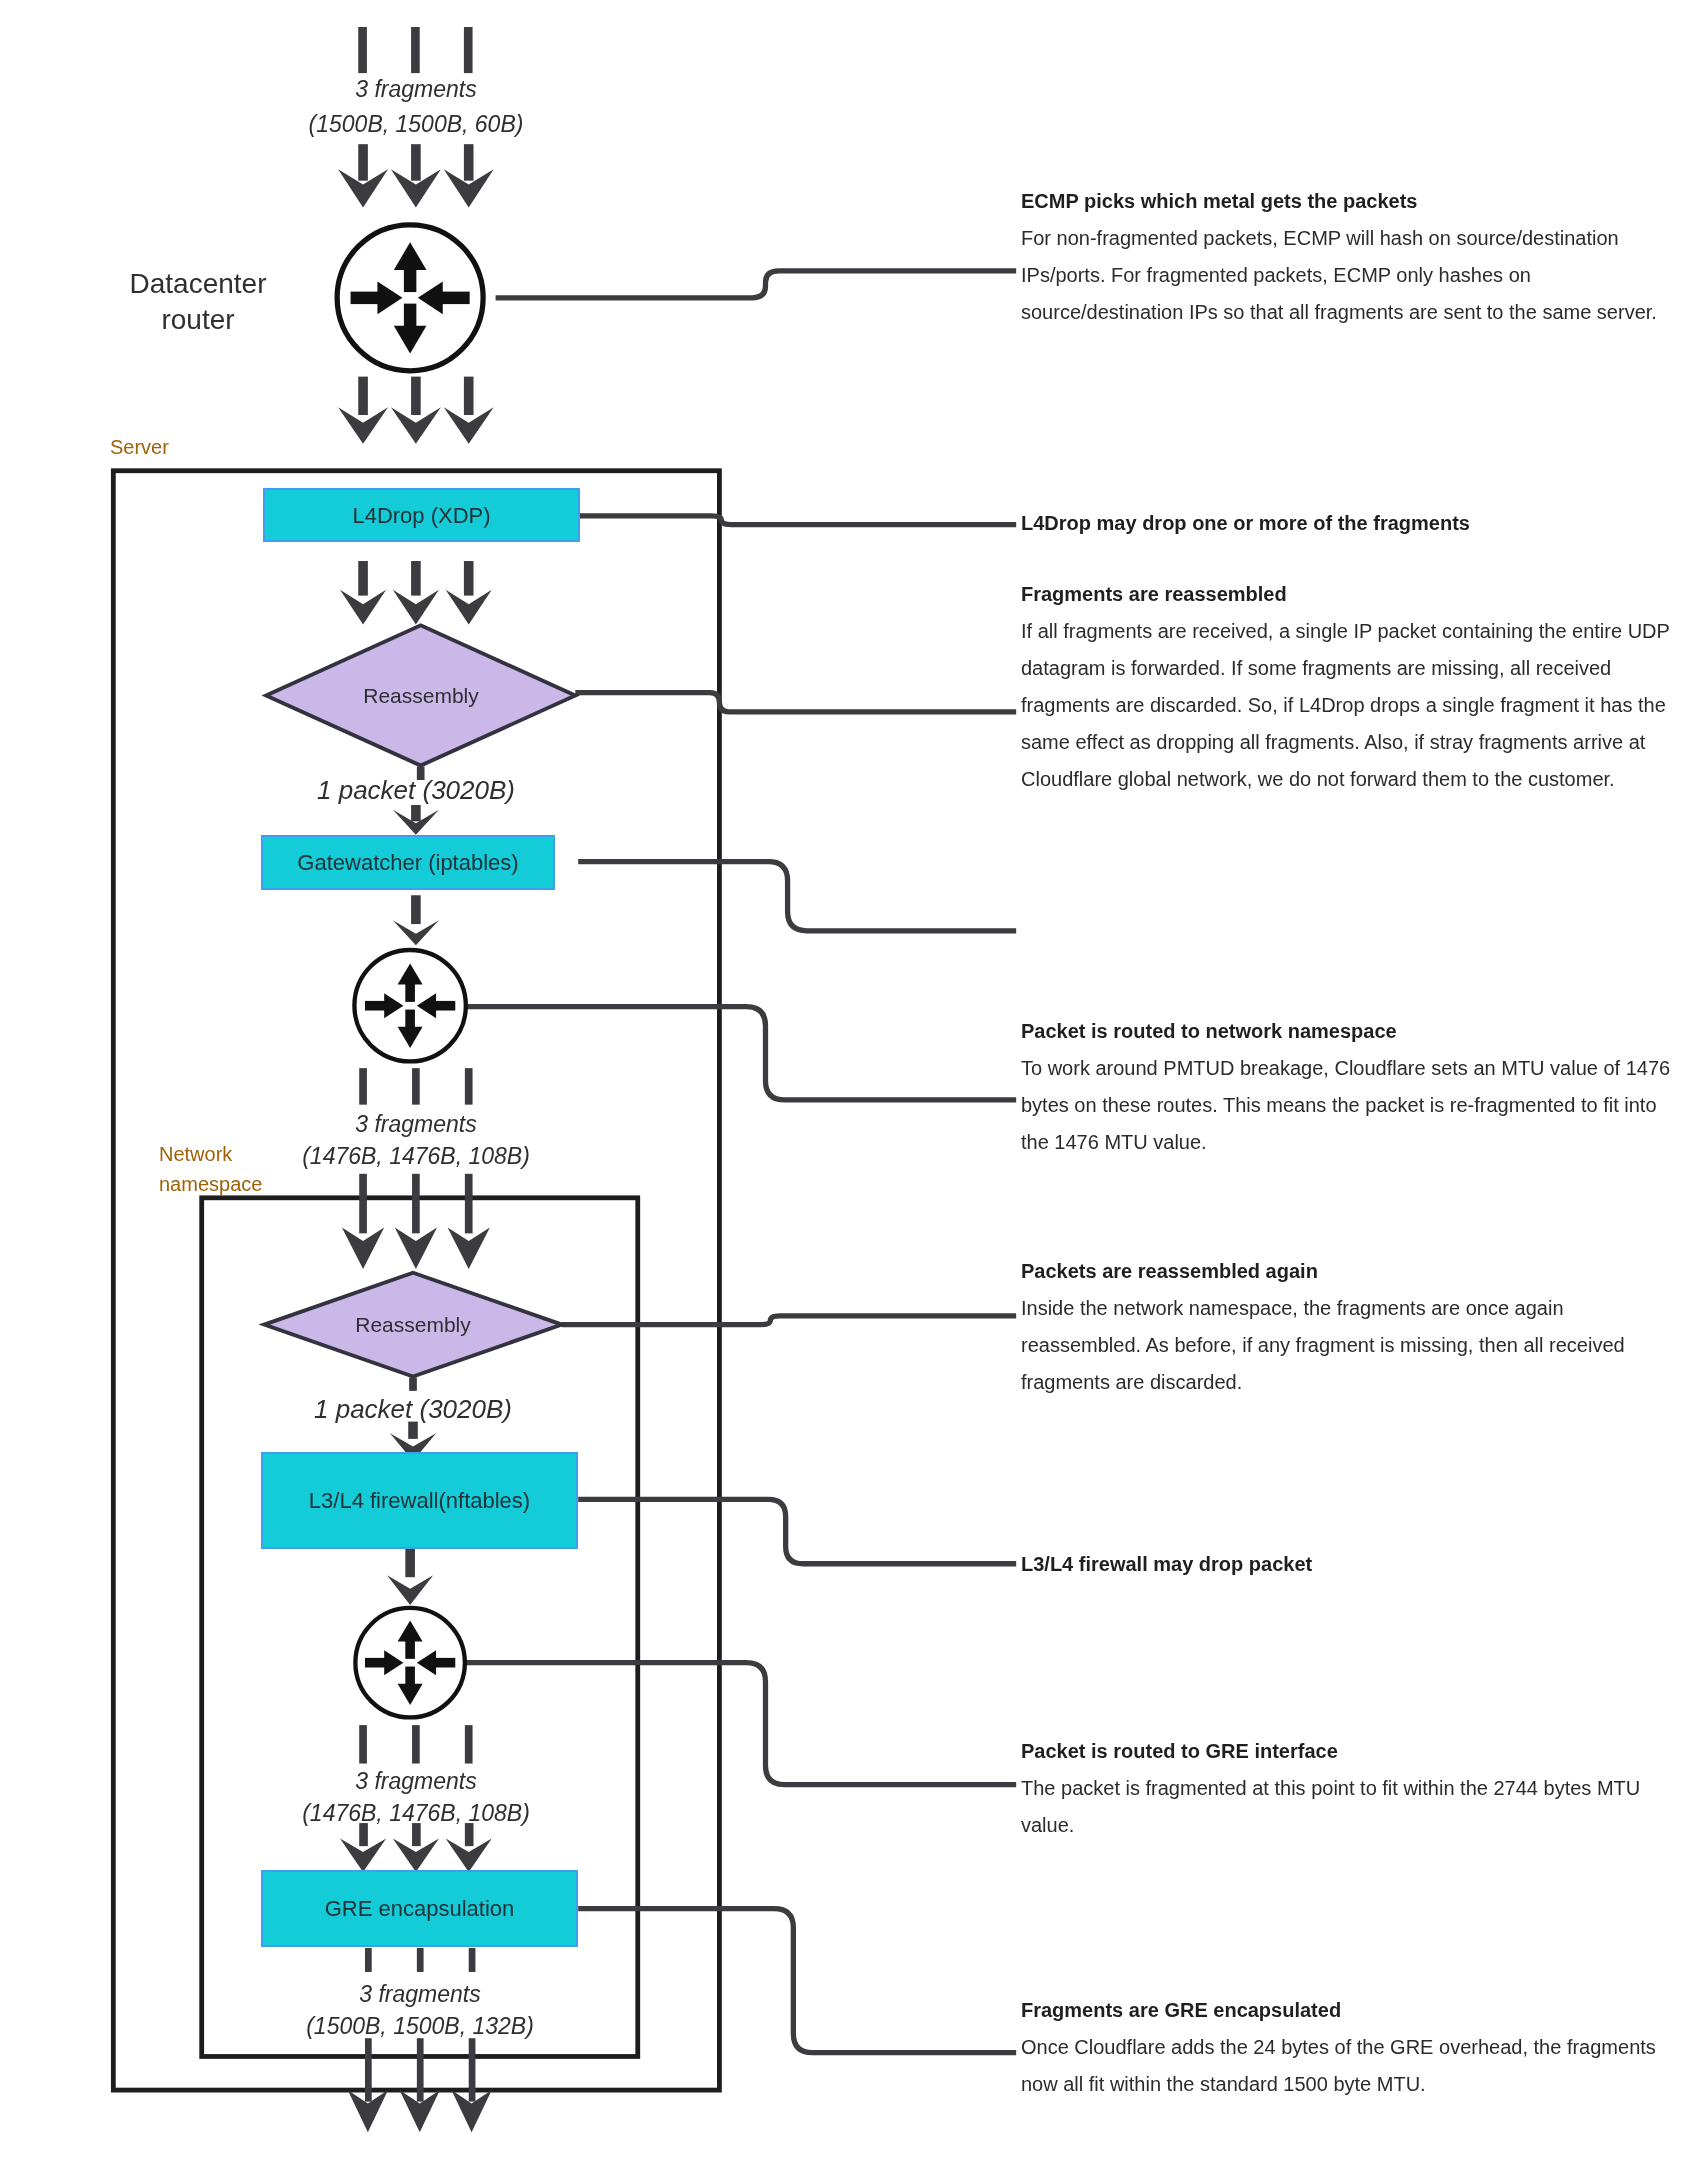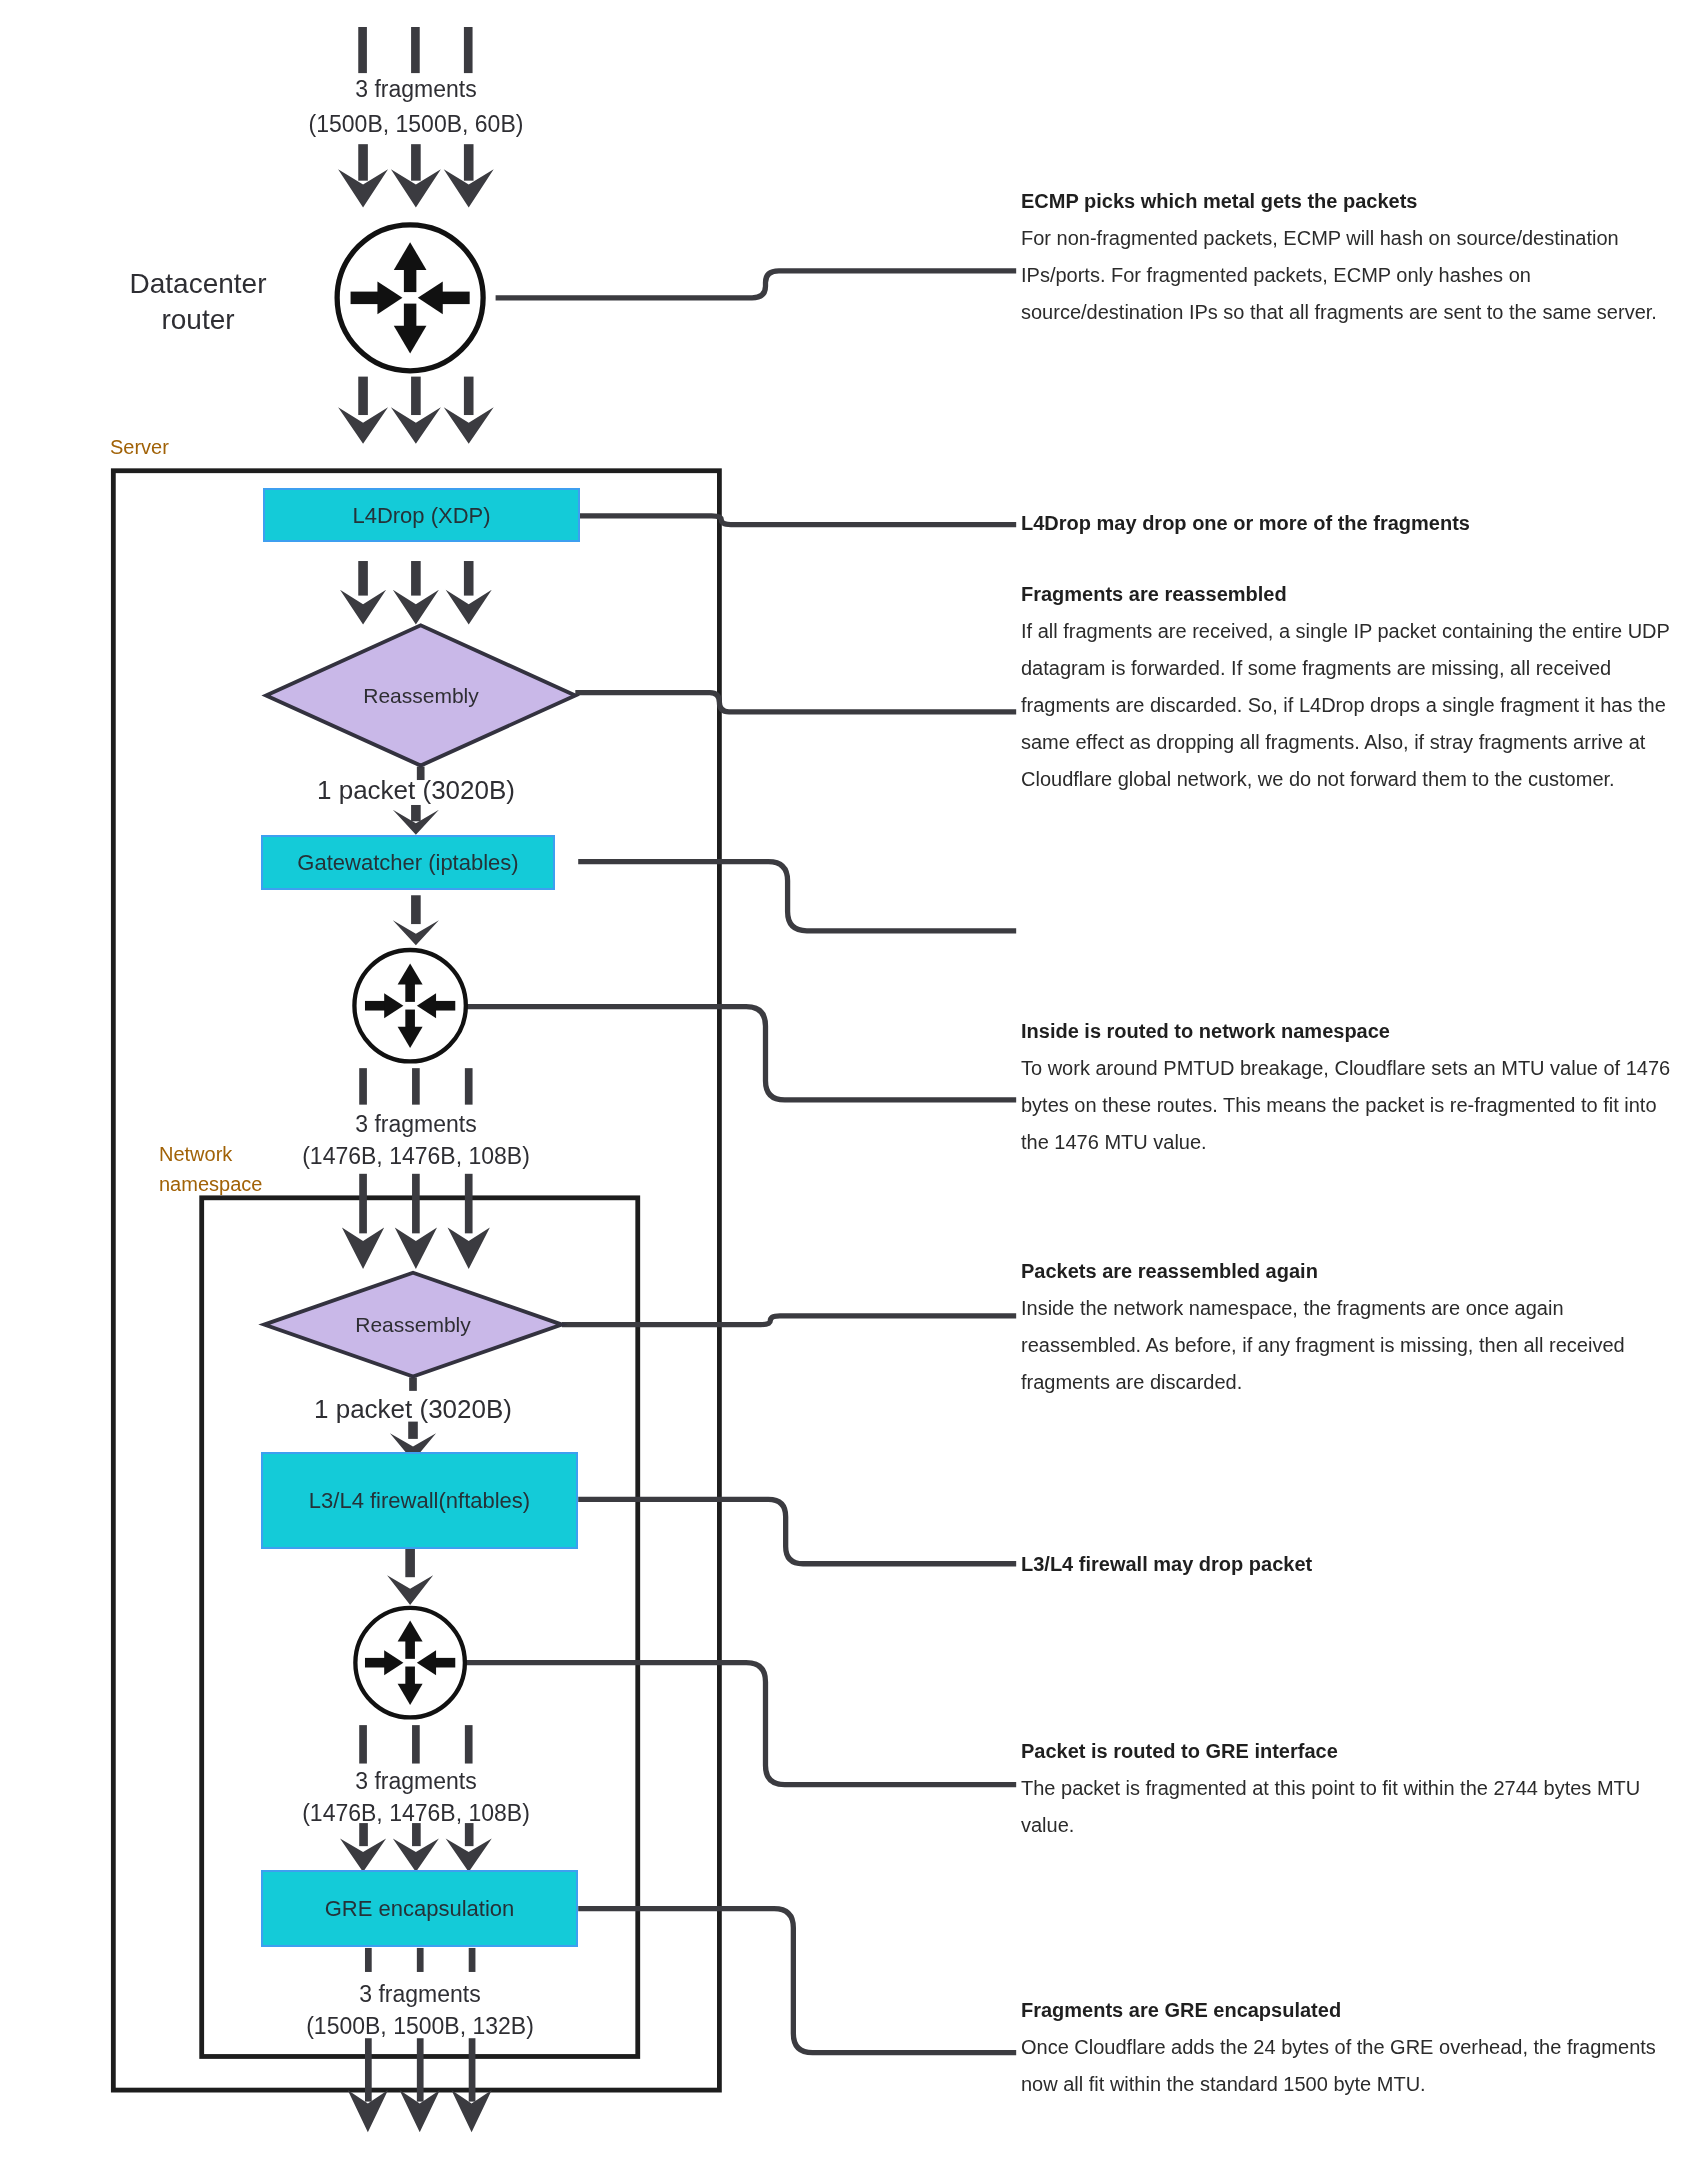--- a/index.html
+++ b/index.html
@@ -1,20 +1,20 @@
 <!DOCTYPE html>
 <html><head>
 <meta charset="utf-8">
 <style>
   html,body{margin:0;padding:0;background:#ffffff;}
   body{width:1701px;height:2168px;position:relative;font-family:"Liberation Sans",sans-serif;overflow:hidden;}
   #stage{position:absolute;left:0;top:0;width:1701px;height:2168px;}
   svg.layer{position:absolute;left:0;top:0;z-index:1;}
   .dlabel{position:absolute;transform:translate(-50%,-50%);white-space:nowrap;
-          color:#2e2e33;font-size:23px;z-index:3;text-align:left;}
+          color:#2e2e33;font-size:23px;z-index:3;text-align:left;font-style:italic;}
   .dlabel.big{font-size:26px;}
   .boxlabelwrap{position:absolute;z-index:2;display:flex;align-items:center;justify-content:center;
           text-align:center;box-sizing:border-box;}
   .cyanbox{background:#14cbd8;border:2.9px solid #3e9ff0;color:#253238;font-size:22px;line-height:29px;}
   .corner-label{position:absolute;z-index:3;color:#a16207;font-size:20px;line-height:30px;}
   .dcrouter{position:absolute;z-index:3;color:#2e2e33;font-size:28px;line-height:36px;
           width:192px;text-align:center;transform:translate(-50%,-50%);}
   .diamond-label{position:absolute;z-index:3;transform:translate(-50%,-50%);color:#2e2e33;font-size:21px;}
   .ann{position:absolute;left:1021px;width:653px;z-index:3;color:#2b2b2b;font-size:20px;line-height:37px;}
   .ann-h{font-weight:bold;color:#1f1f1f;}
@@ -210,21 +210,21 @@
   <div class="ann-b">For non-fragmented packets, ECMP will hash on source/destination IPs/ports. For fragmented packets, ECMP only hashes on source/destination IPs so that all fragments are sent to the same server.</div>
 </div>
 <div class="ann" style="top:505px">
   <div class="ann-h">L4Drop may drop one or more of the fragments</div>
 </div>
 <div class="ann" style="top:576px">
   <div class="ann-h">Fragments are reassembled</div>
   <div class="ann-b">If all fragments are received, a single IP packet containing the entire UDP datagram is forwarded. If some fragments are missing, all received fragments are discarded. So, if L4Drop drops a single fragment it has the same effect as dropping all fragments. Also, if stray fragments arrive at Cloudflare global network, we do not forward them to the customer.</div>
 </div>
 <div class="ann" style="top:1013px">
-  <div class="ann-h">Inside is routed to network namespace</div>
+  <div class="ann-h">Packet is routed to network namespace</div>
   <div class="ann-b">To work around PMTUD breakage, Cloudflare sets an MTU value of 1476 bytes on these routes. This means the packet is re-fragmented to fit into the 1476 MTU value.</div>
 </div>
 <div class="ann" style="top:1253px">
   <div class="ann-h">Packets are reassembled again</div>
   <div class="ann-b">Inside the network namespace, the fragments are once again reassembled. As before, if any fragment is missing, then all received fragments are discarded.</div>
 </div>
 <div class="ann" style="top:1546px">
   <div class="ann-h">L3/L4 firewall may drop packet</div>
 </div>
 <div class="ann" style="top:1733px">

